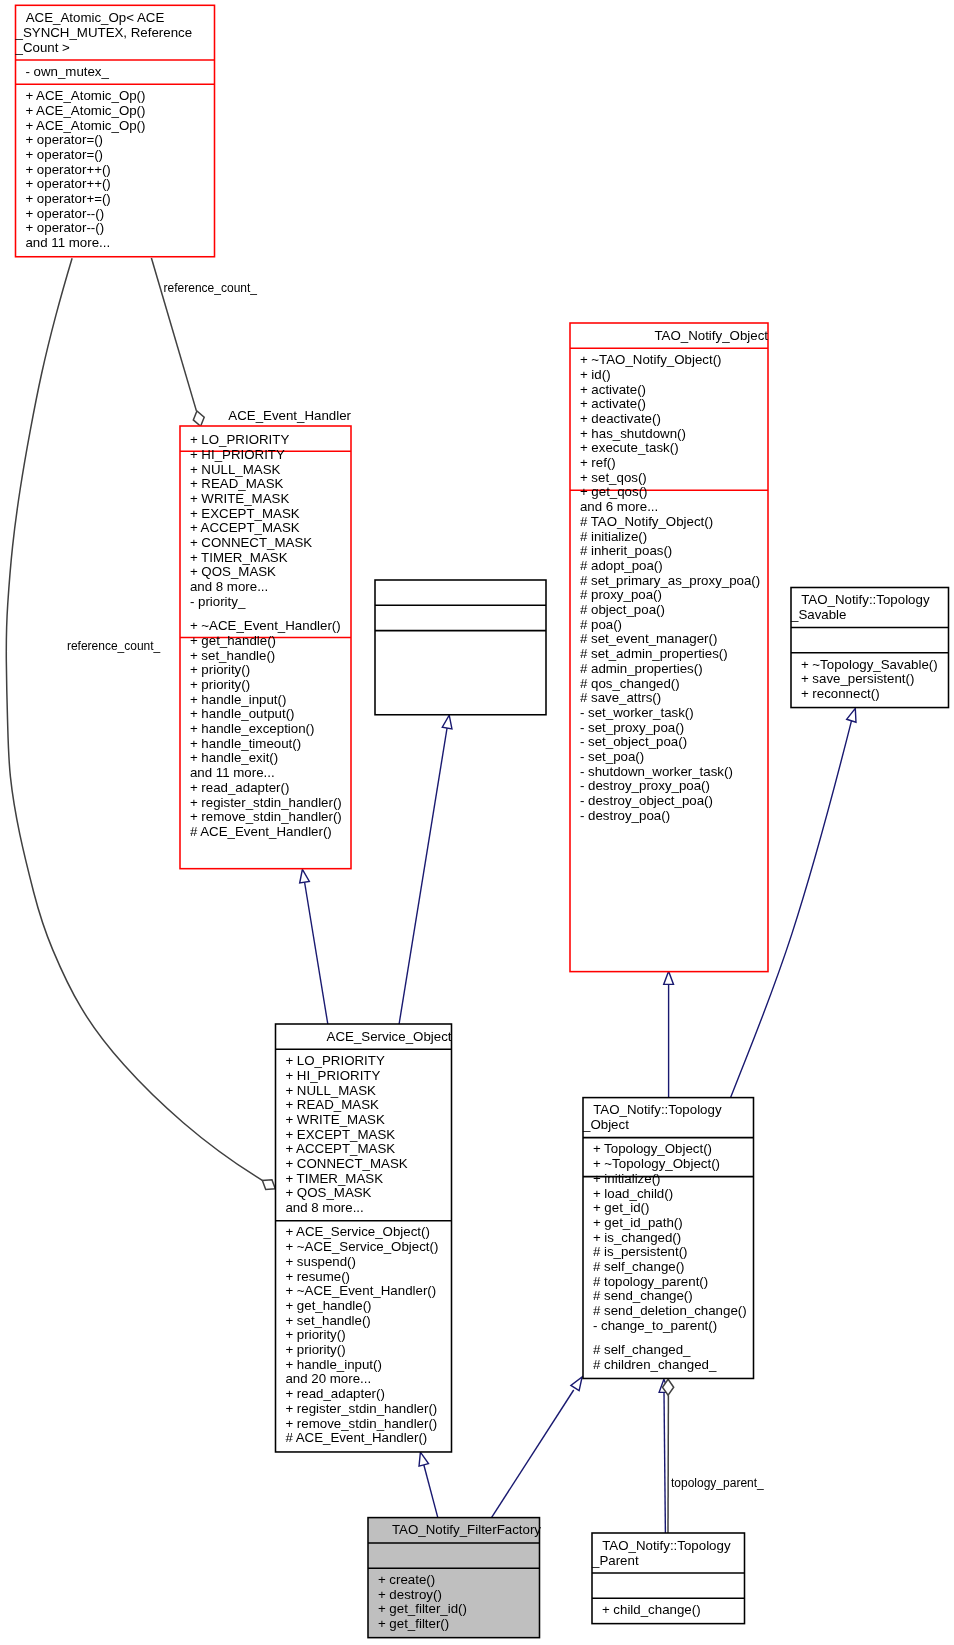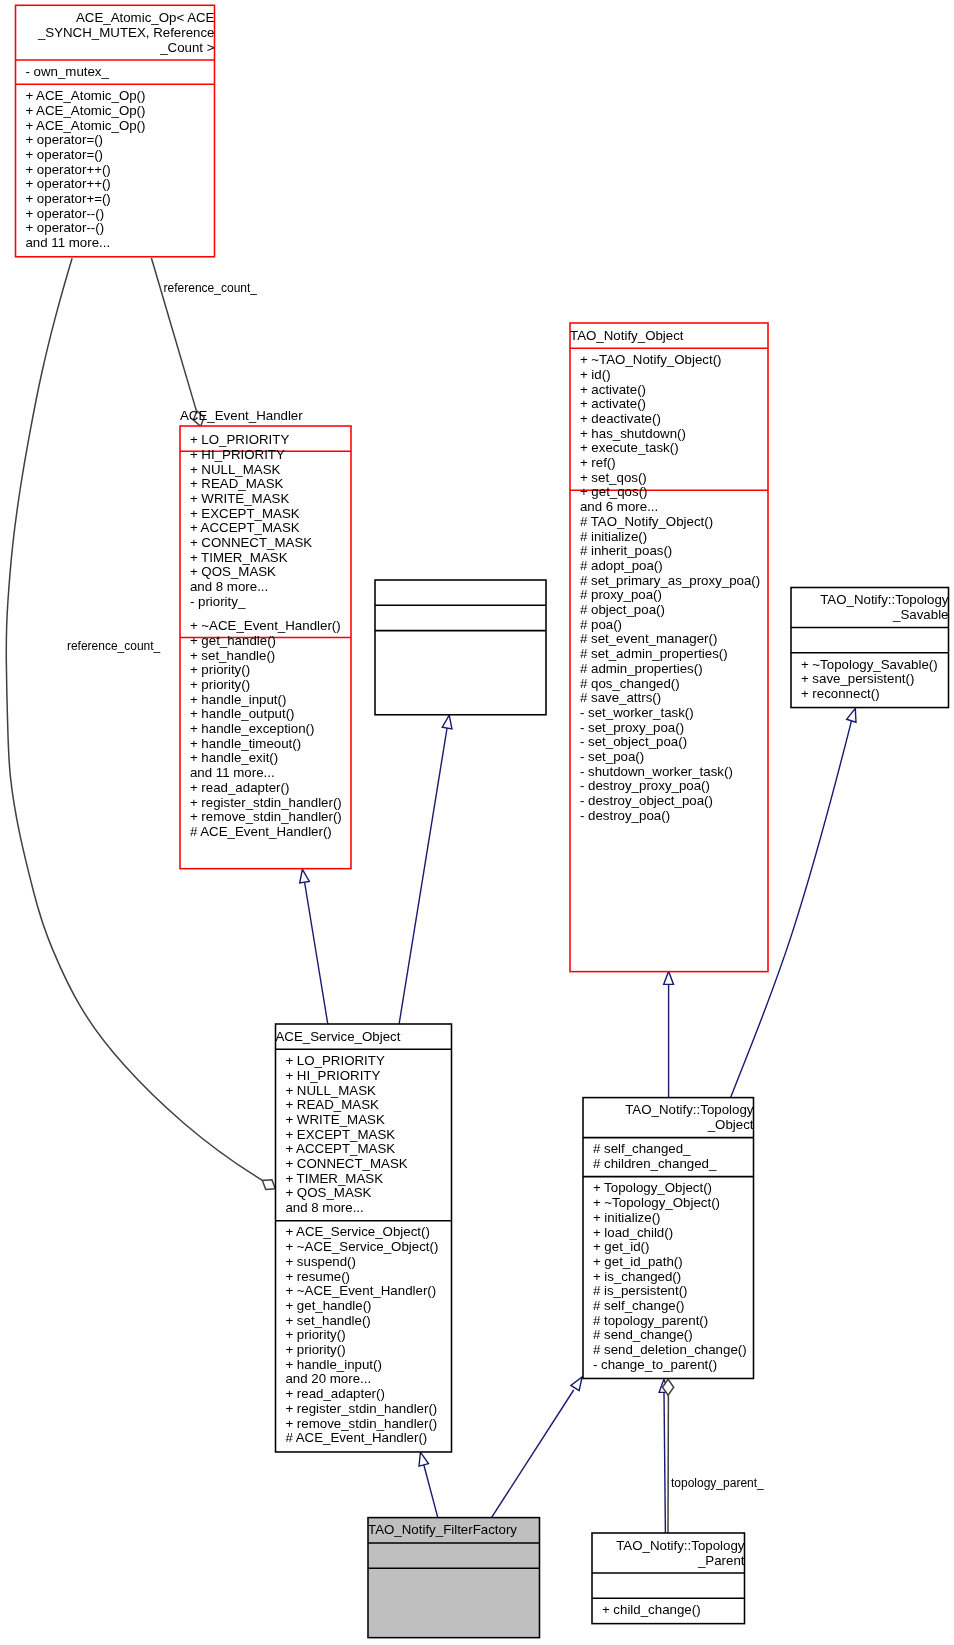--- a/index.html
+++ b/index.html
@@ -5,23 +5,23 @@
 <style>
   html,body{margin:0;padding:0;background:#ffffff;}
   body{width:954px;height:1645px;position:relative;overflow:hidden;
        font-family:"Liberation Sans",sans-serif;font-size:13.3px;color:#000000;}
   #diagram{position:absolute;left:0;top:0;width:954px;height:1645px;}
   svg.layer{position:absolute;left:0;top:0;width:954px;height:1645px;}
   .uml-node{position:absolute;box-sizing:border-box;background:transparent;}
   .compartment{box-sizing:border-box;padding:4.8px 0 4.8px 0;}
   .compartment.empty{height:25.3px;padding:0;}
   .row{white-space:nowrap;line-height:14.71px;height:14.71px;padding-left:9.9px;}
-  .title-c .row{text-align:right;padding-left:0;padding-right:0;}
-  .title-c .row:first-child{text-align:right;padding-left:10.2px;}
-  .title-c.single .row:first-child{text-align:left;padding-left:0;}
+  .title-c .row{text-align:left;padding-left:0;padding-right:0;}
+  .title-c .row:first-child{text-align:left;padding-left:10.2px;}
+  .title-c.single .row:first-child{text-align:right;padding-left:8px;}
   .edge-label{position:absolute;white-space:nowrap;font-size:12px;
               line-height:14.71px;color:#000000;}
 </style>
 </head>
 <body>
 
 <div id="diagram">
   <svg class="layer" id="edges" width="954" height="1645" viewBox="0 0 954 1645">
       <path d="M 72.10 258.20 C 66.34 277.41 60.85 296.62 55.73 315.84 C 50.62 335.05 45.88 354.26 41.64 373.48 C 37.39 392.69 33.72 411.90 30.14 431.11 C 26.57 450.32 23.22 469.54 20.24 488.75 C 17.26 507.96 14.66 527.18 12.58 546.39 C 10.51 565.60 9.01 584.81 7.74 604.03 C 6.47 623.24 6.14 642.45 6.34 661.66 C 6.55 680.88 6.96 700.09 7.52 719.30 C 8.07 738.51 8.39 757.73 10.43 776.94 C 12.46 796.15 15.81 815.36 19.88 834.58 C 23.96 853.79 28.76 873.00 33.69 892.21 C 38.63 911.43 44.74 930.64 52.78 949.85 C 60.83 969.06 69.62 988.27 81.01 1007.49 C 92.40 1026.70 107.04 1045.91 124.19 1065.12 C 141.34 1084.34 160.96 1103.55 183.31 1122.76 C 205.65 1141.98 231.03 1161.19 262.30 1180.40" fill="none" stroke="#404040" stroke-width="1.5"></path>
       <path d="M 275.30 1188.80 L 265.71 1189.45 L 262.37 1180.44 L 271.95 1179.79 Z" fill="#ffffff" stroke="#404040" stroke-width="1.5" stroke-linejoin="miter"></path>
@@ -244,44 +244,50 @@
         <div class="row">+ remove_stdin_handler()</div>
         <div class="row"># ACE_Event_Handler()</div>
       </div>
     </div>
     <div class="uml-node" style="left: 583px; top: 1098.6px; width: 170.5px;">
       <div class="compartment title-c">
         <div class="row">TAO_Notify::Topology</div>
         <div class="row">_Object</div>
       </div>
       <div class="compartment">
-        <div class="row"># self_changed_</div>
-        <div class="row"># children_changed_</div>
-      </div>
-      <div class="compartment">
         <div class="row">+ Topology_Object()</div>
         <div class="row">+ ~Topology_Object()</div>
         <div class="row">+ initialize()</div>
         <div class="row">+ load_child()</div>
         <div class="row">+ get_id()</div>
         <div class="row">+ get_id_path()</div>
         <div class="row">+ is_changed()</div>
         <div class="row"># is_persistent()</div>
         <div class="row"># self_change()</div>
         <div class="row"># topology_parent()</div>
         <div class="row"># send_change()</div>
         <div class="row"># send_deletion_change()</div>
         <div class="row">- change_to_parent()</div>
       </div>
+      <div class="compartment">
+        <div class="row"># self_changed_</div>
+        <div class="row"># children_changed_</div>
+      </div>
     </div>
     <div class="uml-node" style="left: 368px; top: 1518.6px; width: 173px;">
       <div class="compartment title-c single">
         <div class="row">TAO_Notify_FilterFactory</div>
       </div>
       <div class="compartment empty"></div>
+      <div class="compartment">
+        <div class="row">+ create()</div>
+        <div class="row">+ destroy()</div>
+        <div class="row">+ get_filter_id()</div>
+        <div class="row">+ get_filter()</div>
+      </div>
     </div>
     <div class="uml-node" style="left: 592px; top: 1534px; width: 152.5px;">
       <div class="compartment title-c">
         <div class="row">TAO_Notify::Topology</div>
         <div class="row">_Parent</div>
       </div>
       <div class="compartment empty"></div>
       <div class="compartment">
         <div class="row">+ child_change()</div>
       </div>

